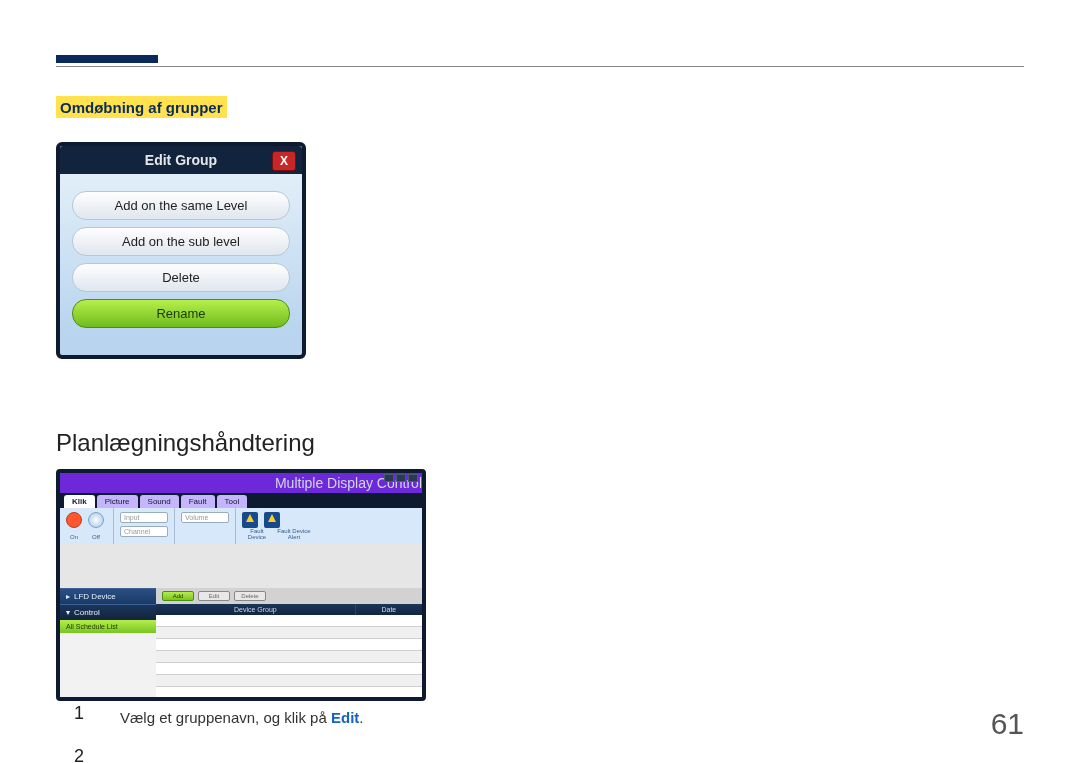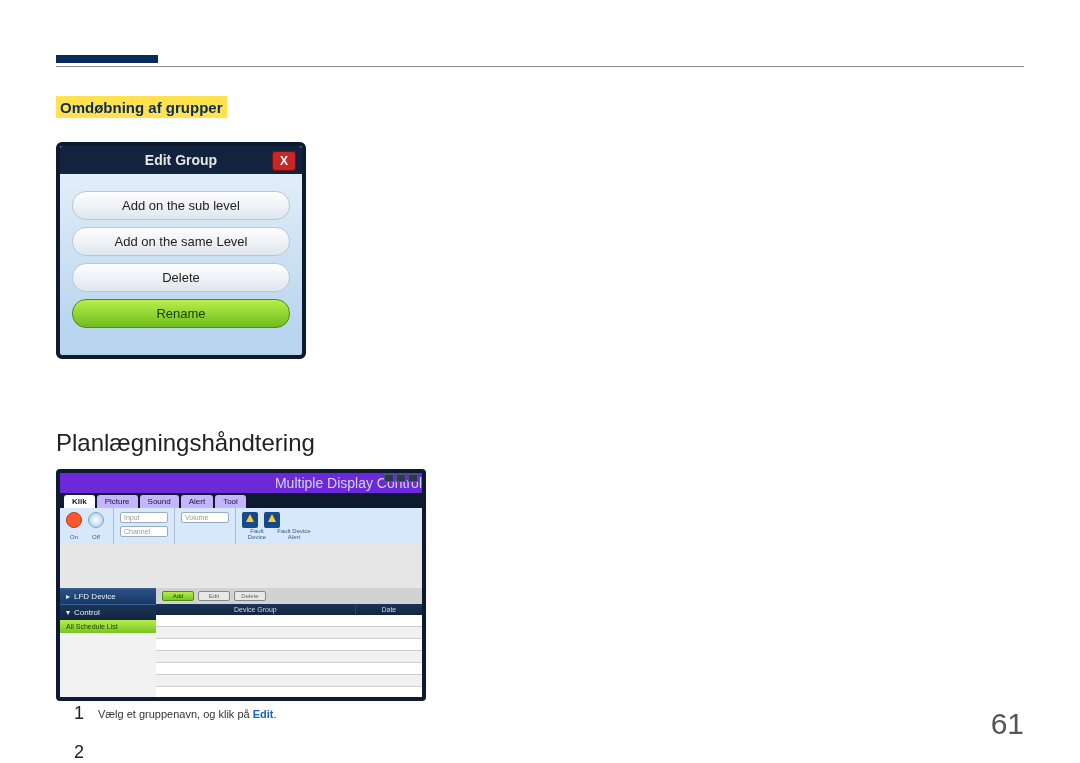--- a/index.html
+++ b/index.html
@@ -90,21 +90,21 @@
   }
   .eg-btn.active {
     background: linear-gradient(#b7ef4b, #6fbc1e);
     border: 1px solid #4c8f12;
     color: #1a3c04;
   }
 
   
   .step { display: flex; margin: 2px 0 18px 0; }
   .step-num { font-size: 18px; color: #222; width: 24px; font-weight: 400; }
-  .step-text { font-size: 11px; color: #333; line-height: 1.4; padding-top: 4px; }
+  .step-text { font-size: 15px; color: #333; line-height: 1.4; padding-top: 4px; margin-left: 22px; }
   .kw { color: #1565c0; font-weight: bold; }
 
   h2.section {
     font-size: 24px;
     font-weight: 400;
     color: #222;
     margin-top: 70px;
     margin-bottom: 12px;
   }
 
@@ -169,43 +169,43 @@
 
   <div class="col-left">
     <div class="subhead">Omdøbning af grupper</div>
 
     <div class="edit-group">
       <div class="eg-titlebar">
         <span>Edit Group</span>
         <div class="eg-close">X</div>
       </div>
       <div class="eg-body">
+        <div class="eg-btn">Add on the same Level</div>
         <div class="eg-btn">Add on the sub level</div>
-        <div class="eg-btn">Add on the same Level</div>
         <div class="eg-btn">Delete</div>
         <div class="eg-btn active">Rename</div>
       </div>
     </div>
 
     <h2 class="section">Planlægningshåndtering</h2>
 
     <div class="mdc">
       <div class="mdc-title">
         <span>Multiple Display Control</span>
         <div class="mdc-titlectl">
           <span></span>
           <span></span>
           <span></span>
         </div>
       </div>
       <div class="mdc-tabs">
         <div class="mdc-tab active">Klik</div>
         <div class="mdc-tab">Picture</div>
         <div class="mdc-tab">Sound</div>
-        <div class="mdc-tab">Alert</div>
+        <div class="mdc-tab">Fault</div>
         <div class="mdc-tab">Tool</div>
       </div>
       <div class="mdc-ribbon">
         <div class="mdc-rgroup" style="flex:0 0 54px;">
           <div class="icons">
             <div class="mdc-ic pwr"></div>
             <div class="mdc-ic ref"></div>
           </div>
           <div style="display:flex; gap:6px;">
             <div class="lbl" style="width:16px;">On</div>

